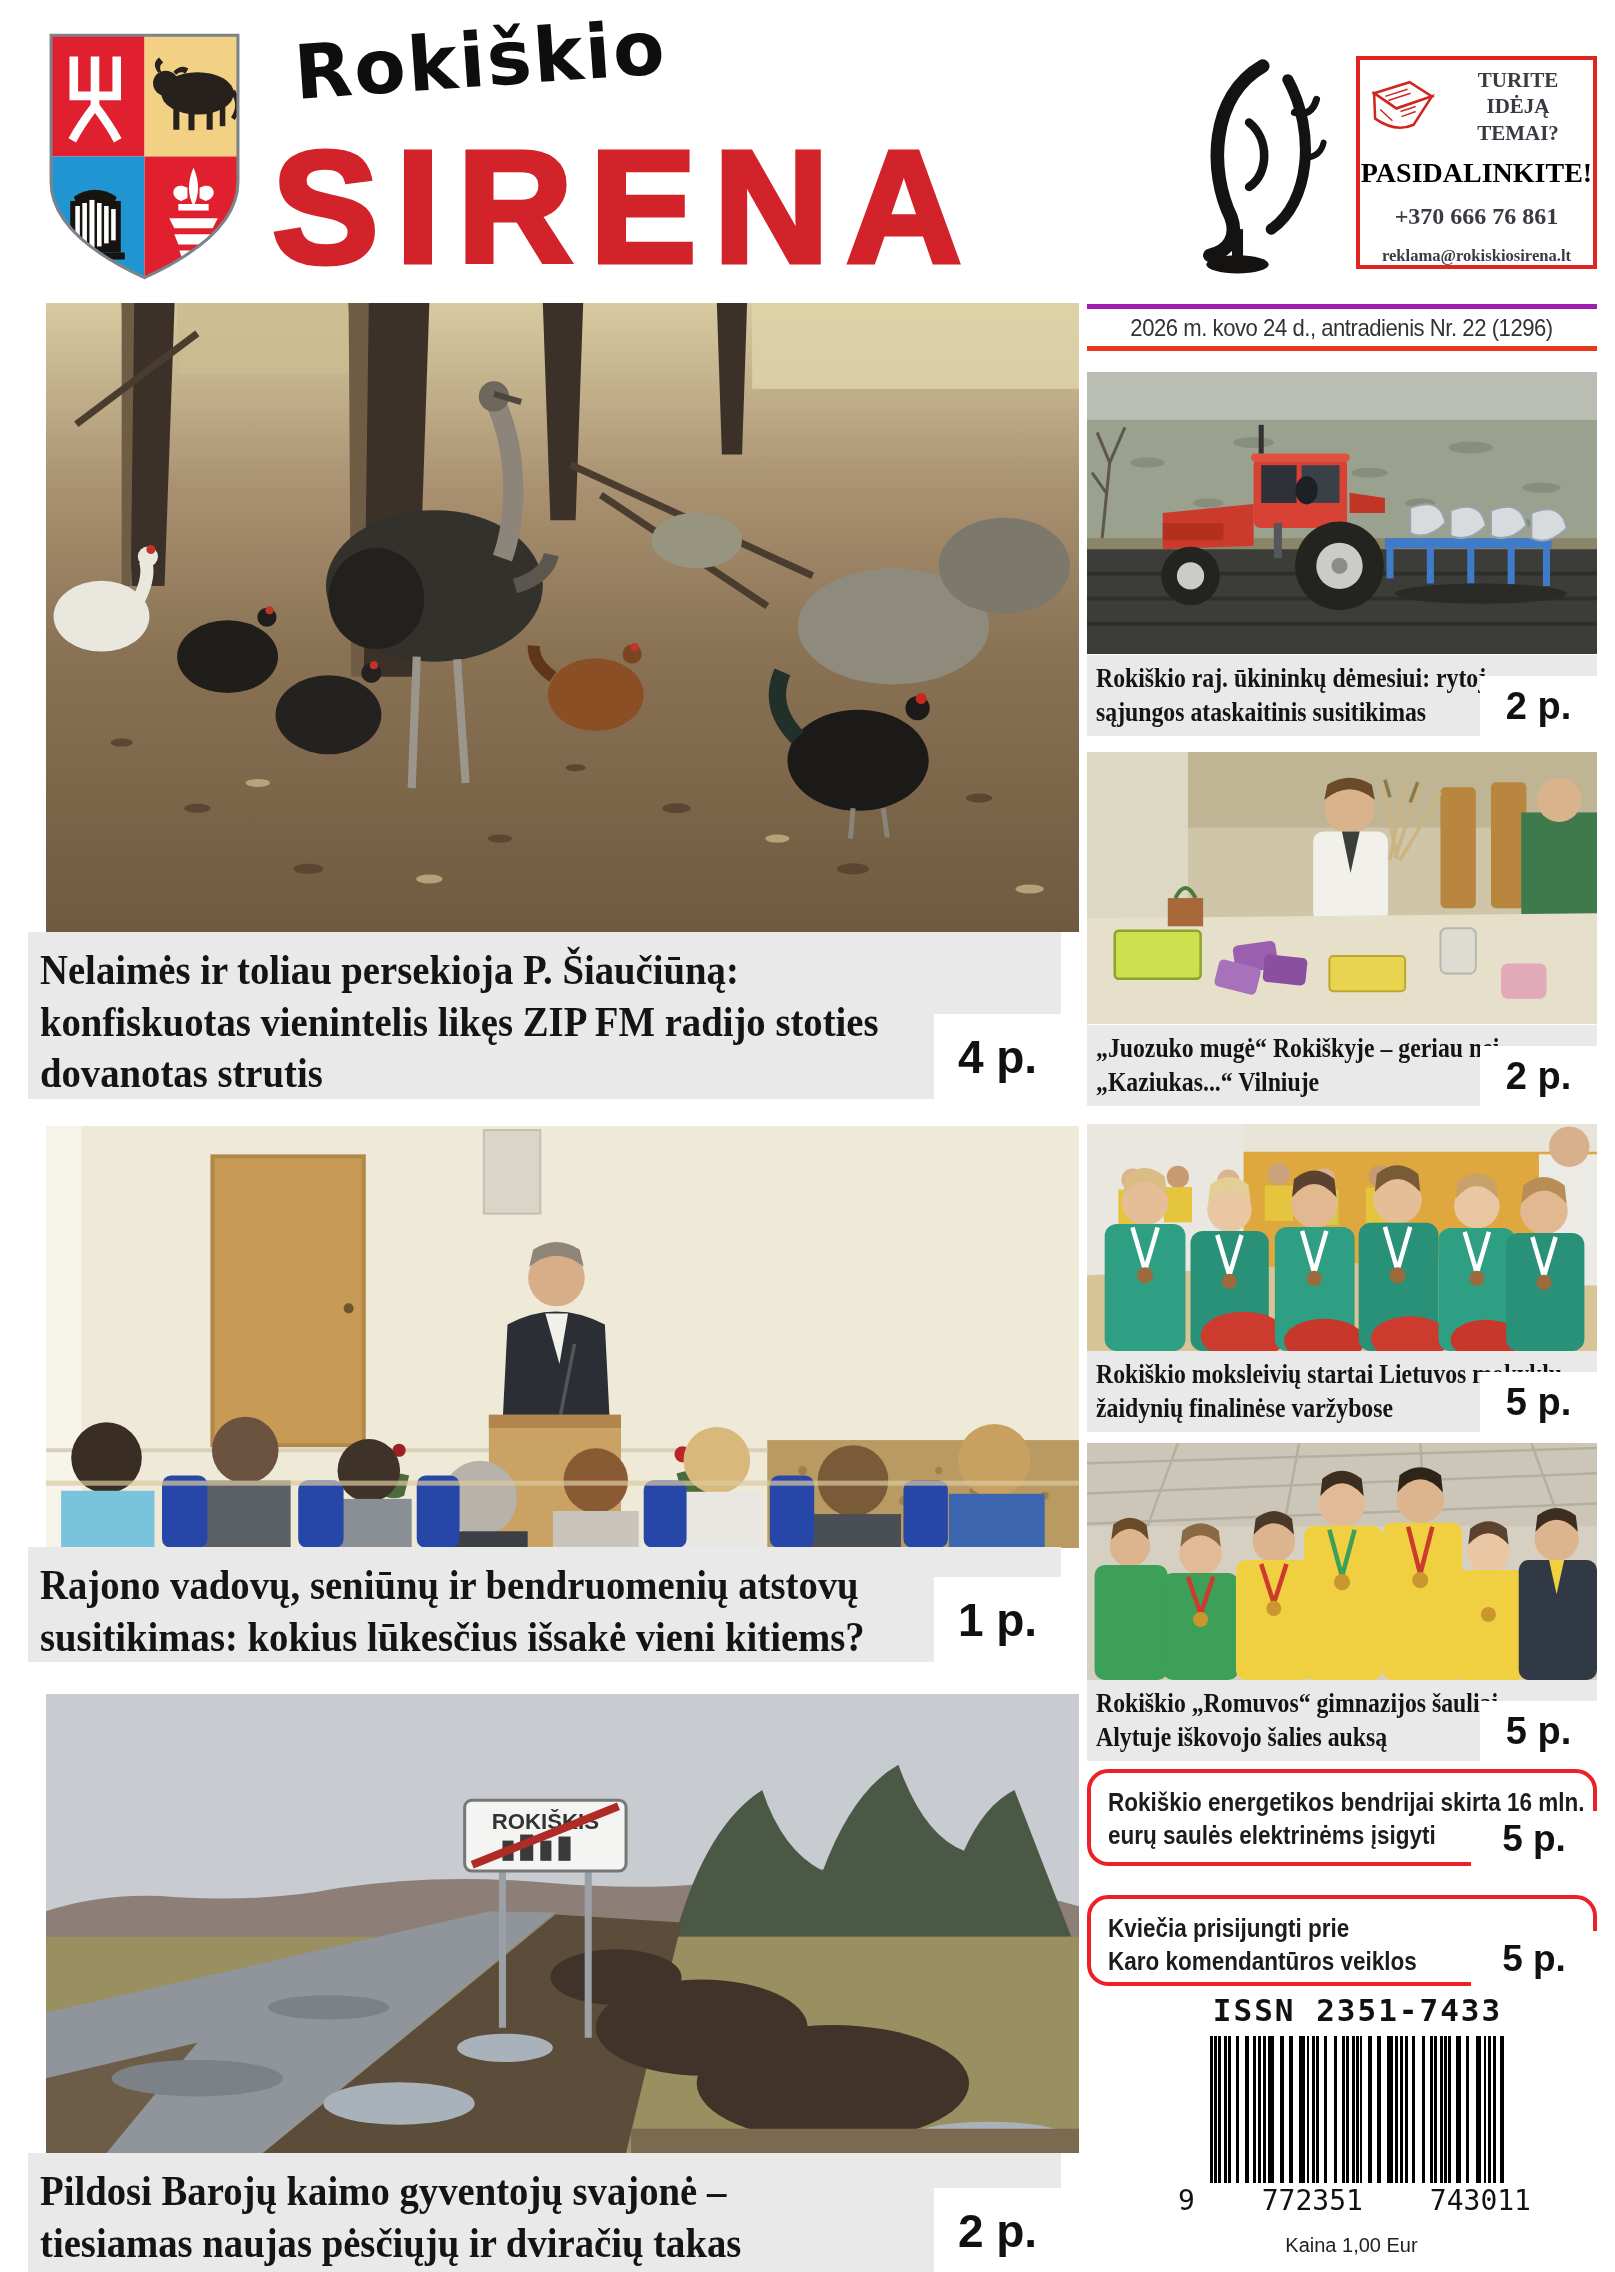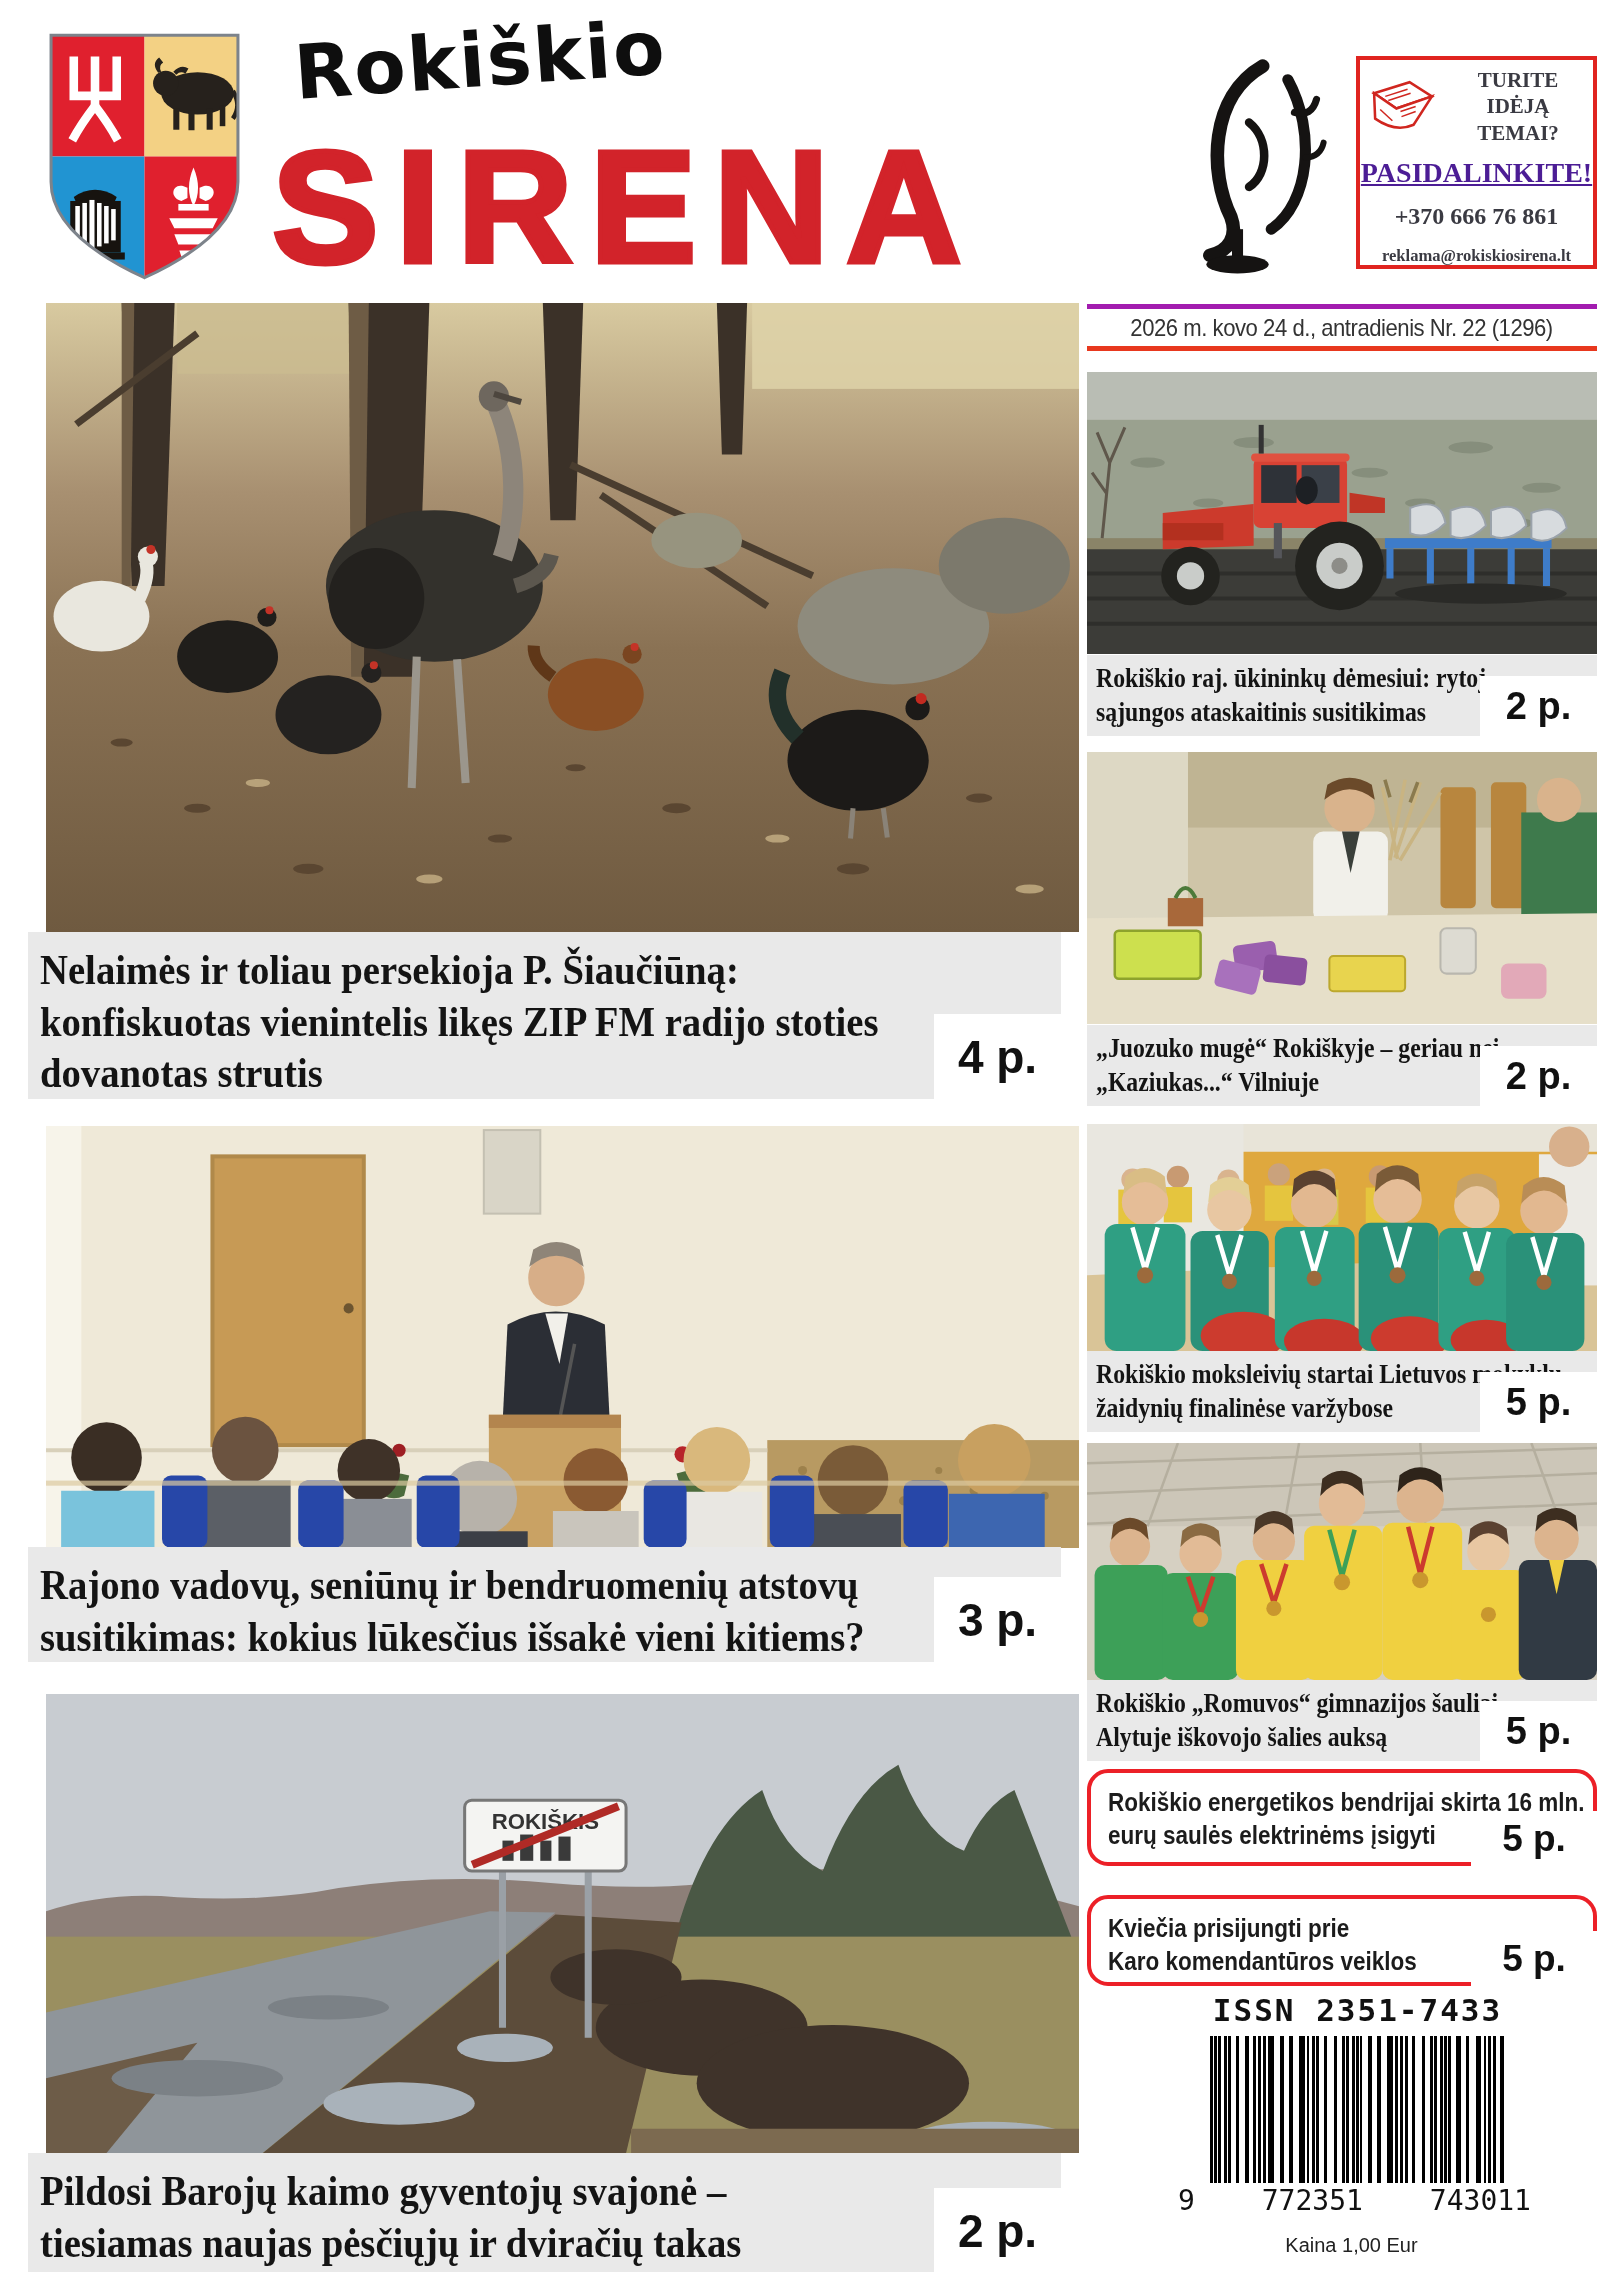--- a/index.html
+++ b/index.html
@@ -10,21 +10,21 @@
   #coat{left:46px;top:30px;width:197px;height:253px;}
   #script-title{left:297px;top:36px;font:bold 75px/1 "DejaVu Sans",sans-serif;color:#0e0e0e;
        transform:rotate(-4deg);transform-origin:0 100%;letter-spacing:2px;}
   #main-title{left:272px;top:127px;font:900 160px/1 "Liberation Sans",sans-serif;color:#d2232a;
        -webkit-text-stroke:5px #d2232a;letter-spacing:17px;}
   #siren-mark{left:1134px;top:52px;width:202px;height:224px;}
   #promo{left:1356px;top:56px;width:241px;height:213px;border:4px solid #e02420;background:#fff;
        box-sizing:border-box;display:flex;flex-direction:column;align-items:center;padding:7px 5px 5px;}
   #promo .row1{display:flex;align-items:center;gap:7px;width:100%;}
   #promo .head{flex:1;text-align:center;font:bold 21px/1.25 "Liberation Serif",serif;color:#3a3a42;}
-  #promo .cta{margin-top:13px;font:bold 28px/1 "Liberation Serif",serif;color:#4c1d95;text-decoration:underline;}
+  #promo .cta{margin-top:13px;font:bold 28px/1 "Liberation Serif",serif;color:#000000;}
   #promo .phone{margin-top:17px;font:bold 24px/1 "Liberation Serif",serif;color:#3a3a42;}
   #promo .email{margin-top:20px;font:bold 16.6px/1 "Liberation Serif",serif;color:#3a3a42;}
   #datebar{left:1087px;top:304px;width:510px;height:37px;border-top:5px solid #a21caf;
        border-bottom:5px solid #e8381e;display:flex;align-items:center;justify-content:center;}
   #datebar span{font:24px/1 "Liberation Sans",sans-serif;color:#333;white-space:nowrap;
        transform:scaleX(0.92);letter-spacing:-0.5px;}
   
   .photo{position:absolute;overflow:hidden;background:#ccc;}
   .photo svg{display:block;width:100%;height:100%;}
   #photo-main{left:46px;top:303px;width:1033px;height:629px;}
@@ -378,21 +378,21 @@
     <span>dovanotas strutis</span>
   </div>
   <div class="badge badge-l">4 p.</div>
 </section>
 
 <section class="hl" id="hl2">
   <div class="hl-text">
     <span>Rajono vadovų, seniūnų ir bendruomenių atstovų</span>
     <span>susitikimas: kokius lūkesčius išsakė vieni kitiems?</span>
   </div>
-  <div class="badge badge-l">3 p.</div>
+  <div class="badge badge-l">1 p.</div>
 </section>
 
 <section class="hl" id="hl3">
   <div class="hl-text">
     <span>Pildosi Barojų kaimo gyventojų svajonė –</span>
     <span>tiesiamas naujas pėsčiųjų ir dviračių takas</span>
   </div>
   <div class="badge badge-l">2 p.</div>
 </section>
 

